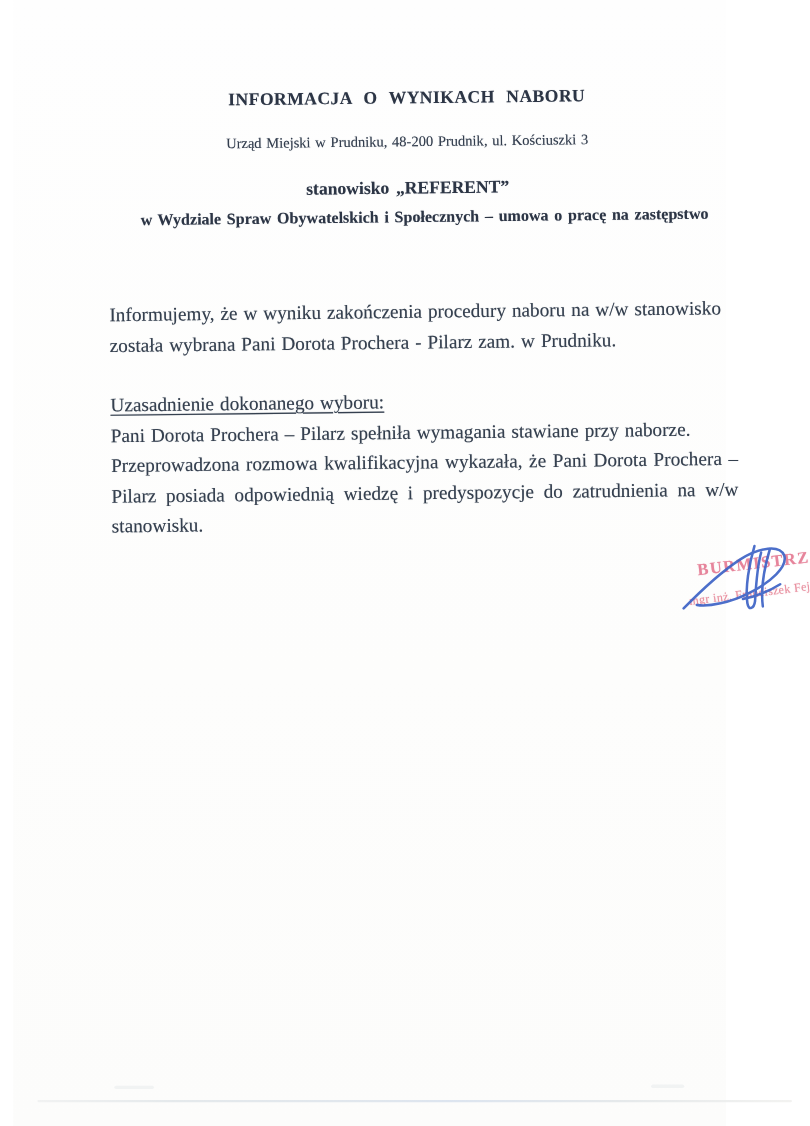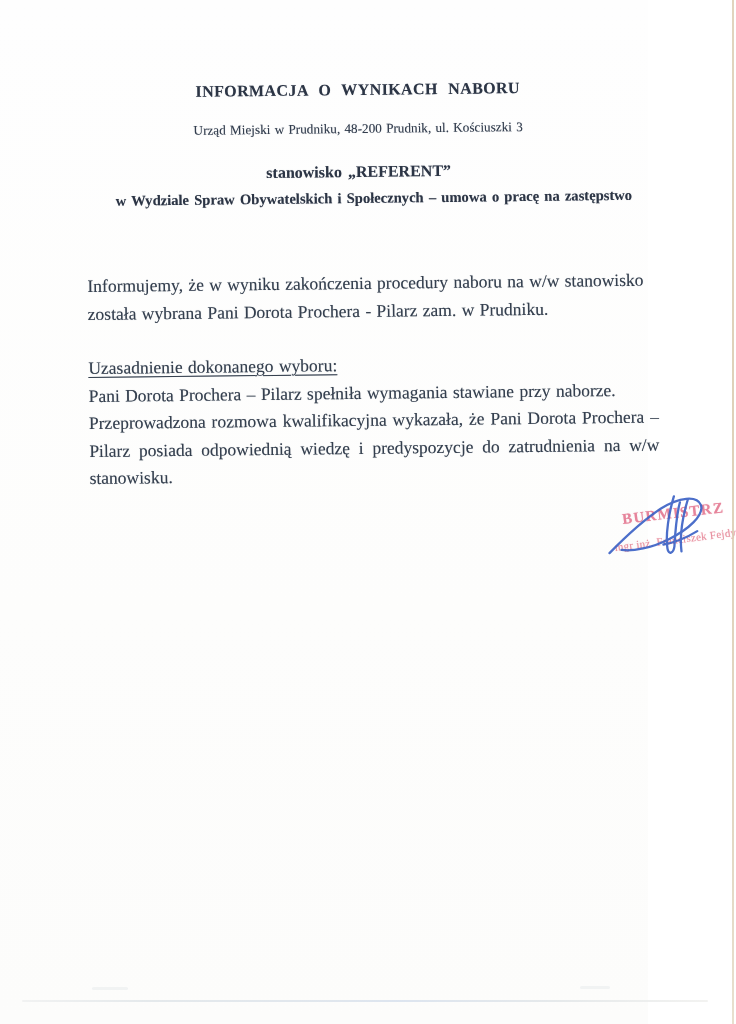--- a/index.html
+++ b/index.html
@@ -4,21 +4,21 @@
 <style>
   html,body{margin:0;padding:0;}
   body{
     width:736px;height:1024px;
     background:#ffffff;
     font-family:"Liberation Serif","DejaVu Serif",serif;
     overflow:hidden;
     position:relative;
   }
   .page{
-    position:absolute;left:0;top:0;width:648px;height:1024px;
+    position:absolute;left:12px;top:0;width:648px;height:1024px;
     background:linear-gradient(180deg,#fefefe 0%,#fdfdfc 60%,#fcfcfb 100%);
   }
   
   .scan-content{
     position:absolute;left:90px;top:0;width:575px;height:1024px;
     transform:rotate(-0.65deg);
     transform-origin:0 512px;
     color:#35404f;
     text-shadow:0 0 .7px rgba(46,58,78,.45);
   }

